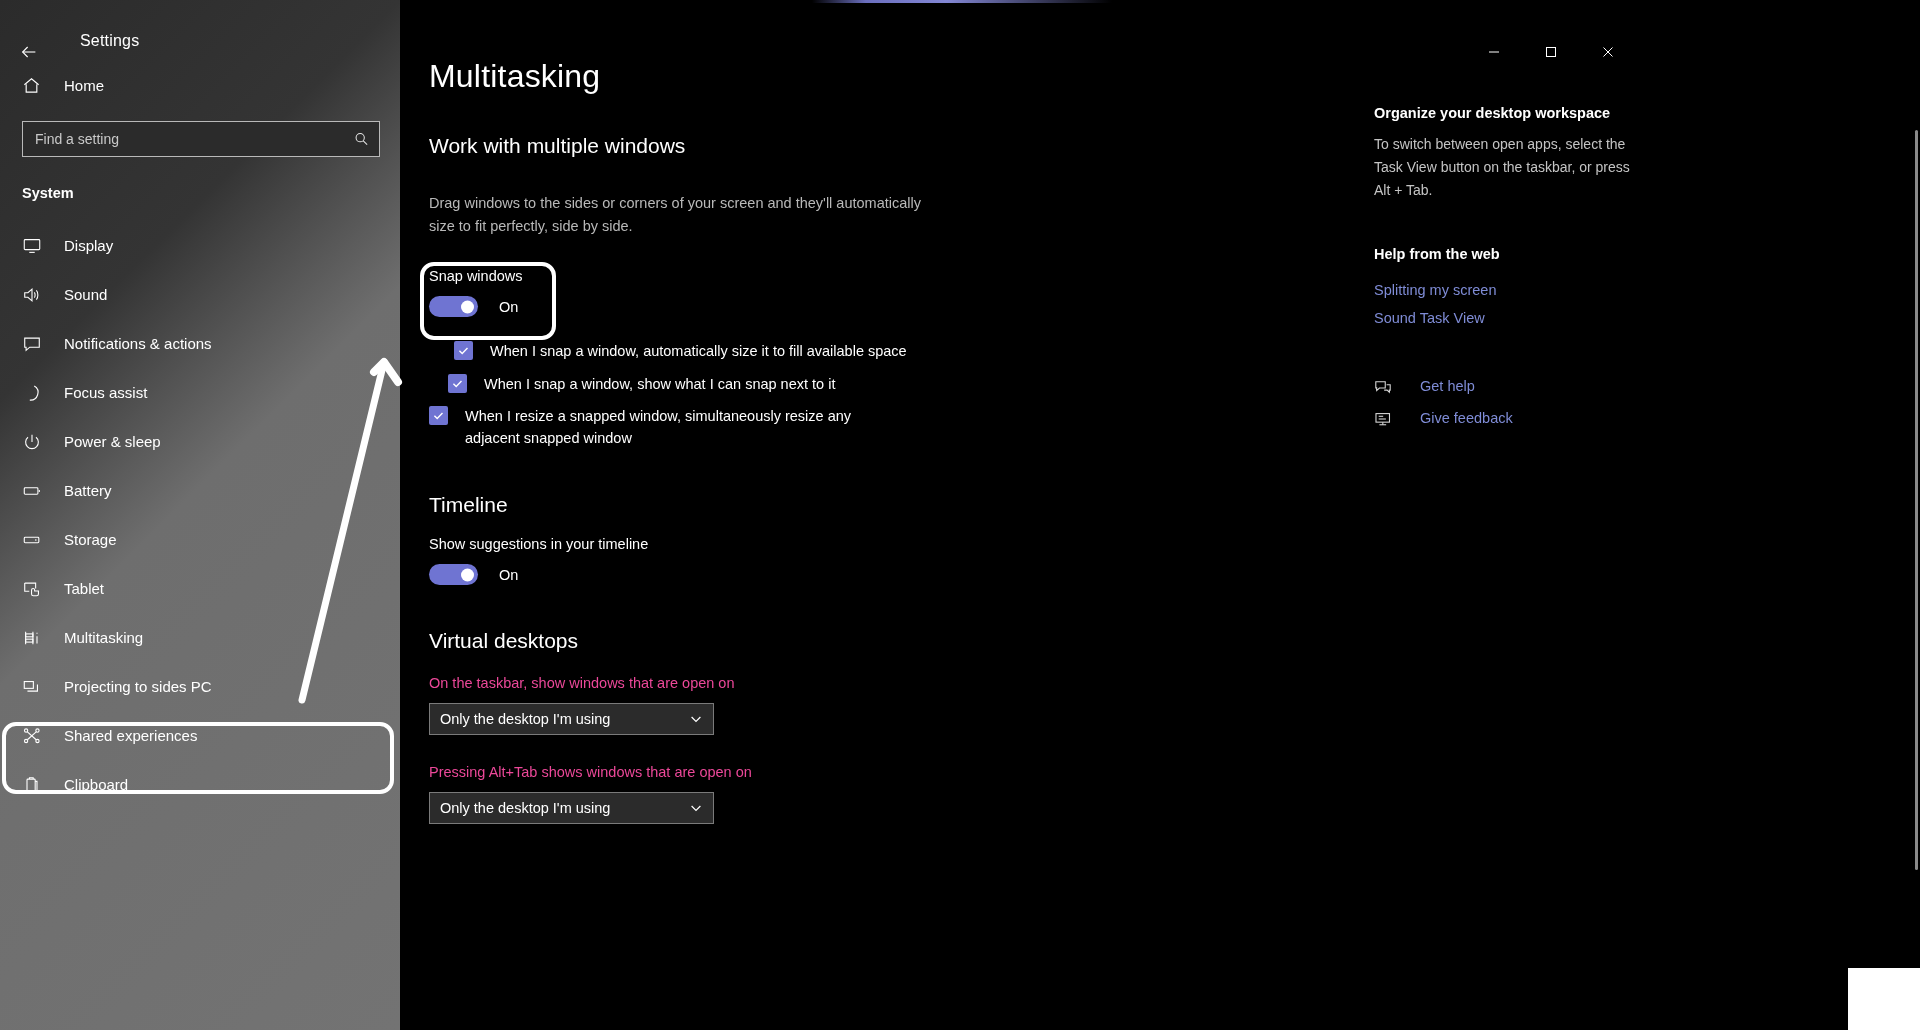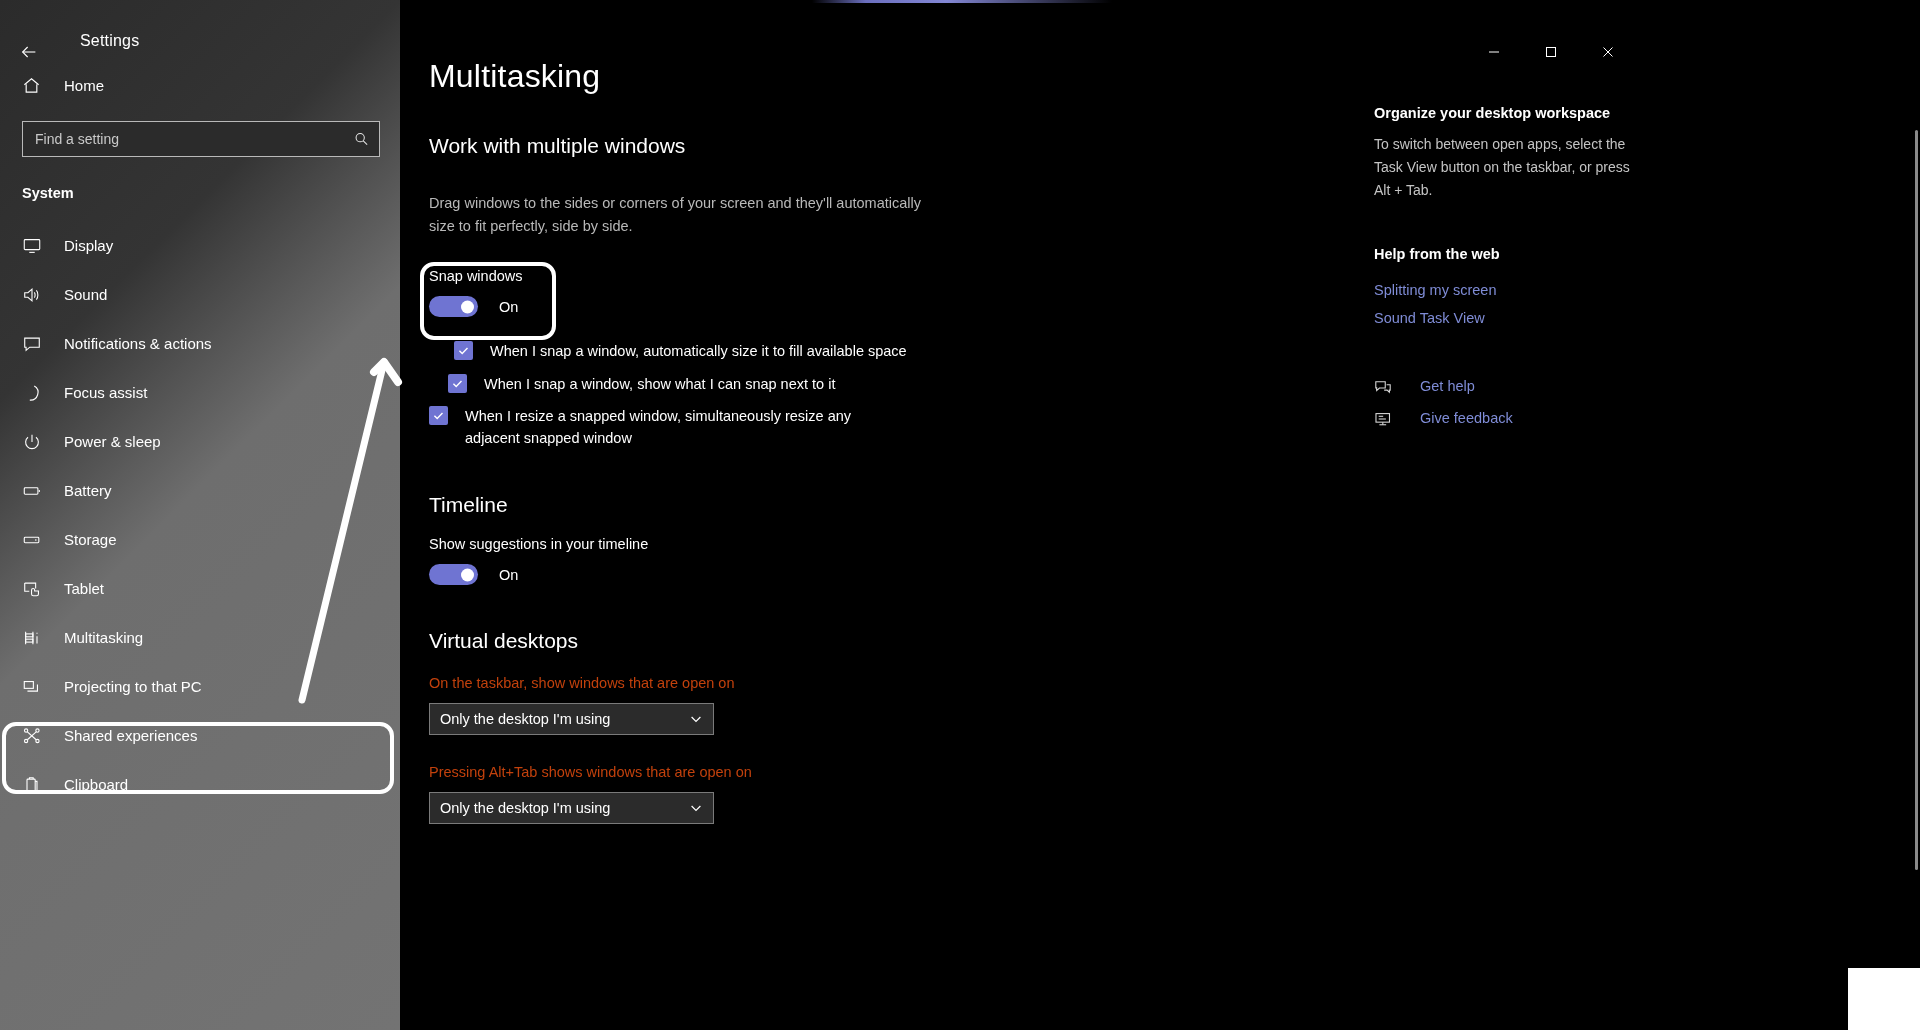--- a/index.html
+++ b/index.html
@@ -167,21 +167,21 @@
     margin-left: 17px; line-height: 22px;
   }
   #cb1 { left: 29px; top: 340px; padding-left: 25px; }
   #cb2 { left: 29px; top: 373px; padding-left: 19px; }
   #cb3 { left: 29px; top: 405px; width: 450px; }
 
   #h-timeline { position: absolute; left: 29px; top: 493px; }
   #h-virtual  { position: absolute; left: 29px; top: 629px; }
 
   .field-label {
-    position: absolute; font-size: 14.5px; color: #c2410c;
+    position: absolute; font-size: 14.5px; color: #ec4899;
   }
   #lbl-taskbar { left: 29px; top: 675px; }
   #lbl-alttab  { left: 29px; top: 764px; }
 
   .combo {
     position: absolute;
     width: 285px; height: 32px;
     background: #2b2b2b;
     border: 1px solid #7a7a7a;
     display: flex; align-items: center;
@@ -377,21 +377,21 @@
           <span class="nav-label">Multitasking</span>
         </div>
 
         <div class="nav-item">
           <span class="nav-ico">
             <svg width="20" height="20" viewBox="0 0 22 22" fill="none" stroke="currentColor" stroke-width="1.2">
               <rect x="2.5" y="5" width="10" height="7.5"></rect>
               <path d="M6 15.5h11V8.3"></path>
             </svg>
           </span>
-          <span class="nav-label">Projecting to that PC</span>
+          <span class="nav-label">Projecting to sides PC</span>
         </div>
 
         <div class="nav-item">
           <span class="nav-ico">
             <svg width="20" height="20" viewBox="0 0 22 22" fill="none" stroke="currentColor" stroke-width="1.2">
               <circle cx="4.5" cy="5" r="1.8"></circle>
                 <circle cx="17" cy="5" r="1.8"></circle>
               <circle cx="4.5" cy="16.5" r="1.8"></circle>
                 <circle cx="17" cy="16.5" r="1.8"></circle>
               <path d="M5.9 6.4 15.6 15.1"></path>

